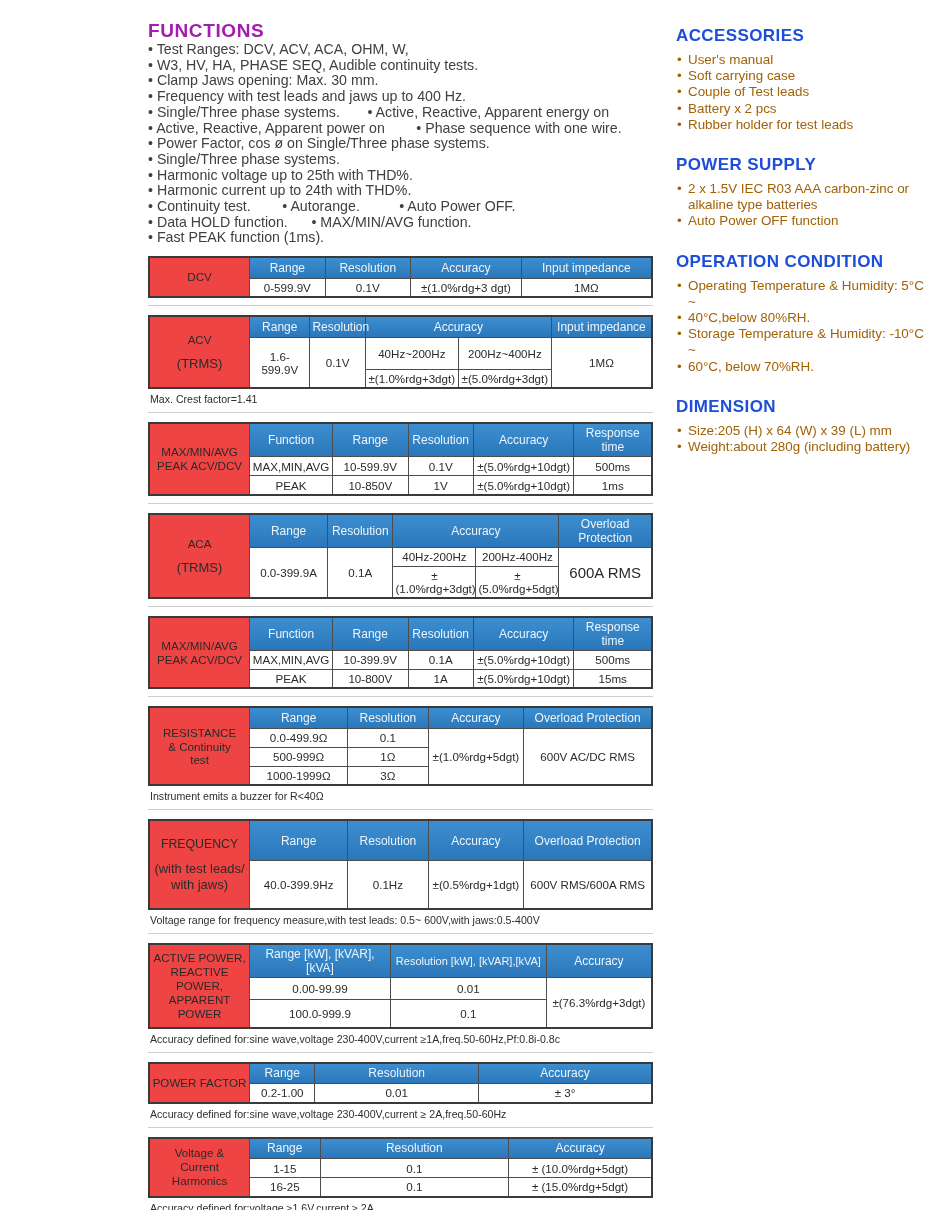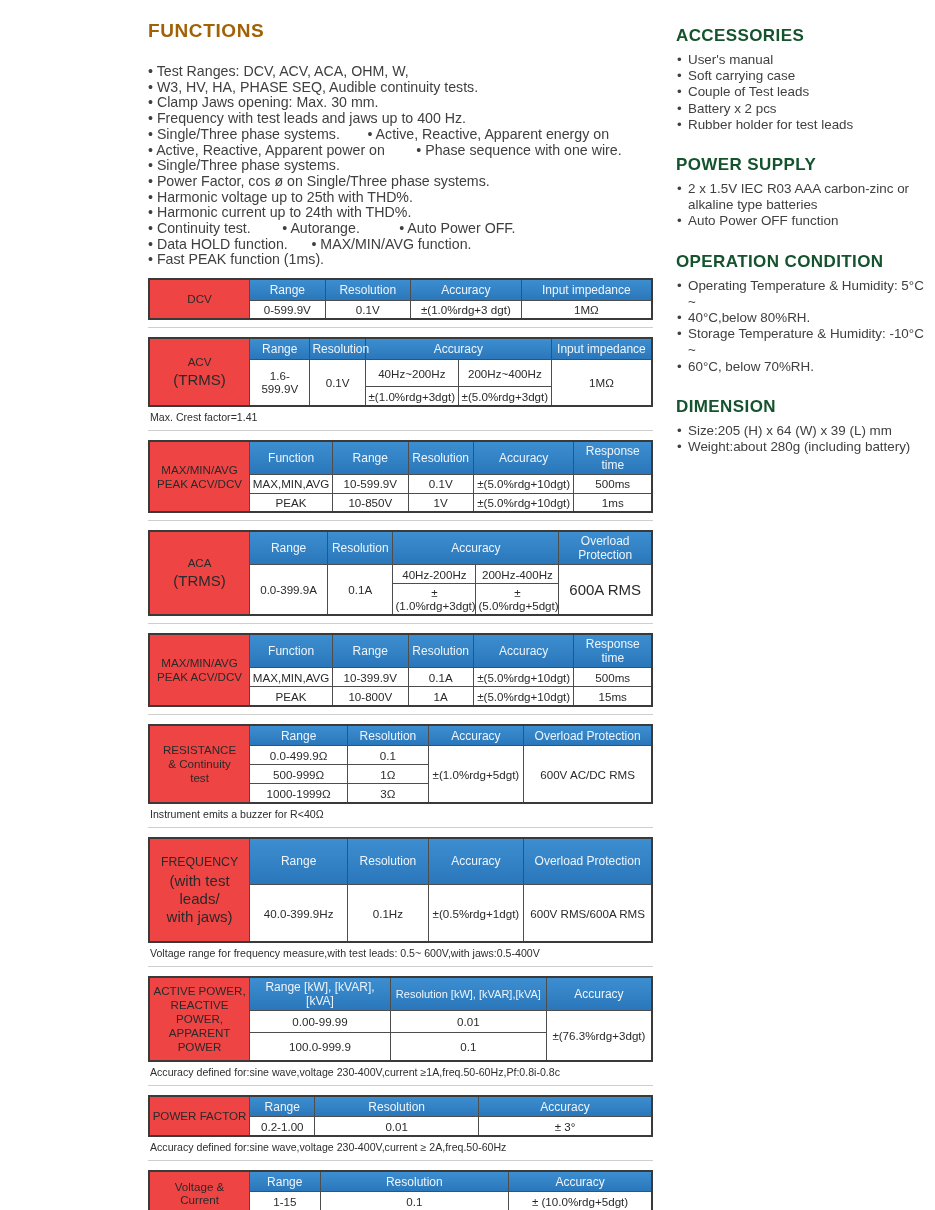--- a/index.html
+++ b/index.html
@@ -9,22 +9,22 @@
     background: #ffffff;
     font-family: "Liberation Sans", sans-serif;
     color: #262626;
     position: relative;
     overflow: hidden;
   }
   .left-col { position: absolute; left: 148px; top: 20px; width: 505px; }
   .right-col { position: absolute; left: 676px; top: 26px; width: 256px; }
 
   .main-title {
-    color: #a16207; font-weight: bold; font-size: 19px;
-    letter-spacing: 0.6px; margin: 0 0 22px 0;
+    color: #a21caf; font-weight: bold; font-size: 19px;
+    letter-spacing: 0.6px; margin: 0 0 0 0;
   }
   .fn-line {
     font-size: 14.2px; line-height: 15.7px;
     white-space: pre-wrap; color: #404040;
   }
   .fn-list { margin-bottom: 10px; }
 
   .spec-block {
     border-bottom: 1px solid #cfcfcf;
     padding-bottom: 7px; margin-bottom: 9px;
@@ -38,51 +38,51 @@
   }
   .spec-table th {
     background: linear-gradient(#3c8ed0, #2a77ba);
     color: #eef4fb; font-weight: normal; font-size: 12px; height: 21px;
   }
   .spec-table td { font-size: 11.6px; color: #2a2a2a; height: 19px; }
   .row-label {
     background: #ef4444; white-space: pre-line; line-height: 1.2;
     font-size: 13.5px; color: #222;
   }
-  .row-label .label-sub { font-size: 15px; white-space: pre-line; display: block; margin-top: 2px; }
+  .row-label .label-sub { font-size: 13px; white-space: pre-line; display: block; margin-top: 9px; }
   .label-sm { font-size: 11px; }
   .label-md { font-size: 12.3px; }
   .footnote { font-size: 10.6px; color: #2e2e2e; margin: 4px 0 0 2px; }
 
   .side-section { margin-bottom: 22px; }
   .side-title {
-    color: #14532d; font-weight: bold; font-size: 17px;
+    color: #1d4ed8; font-weight: bold; font-size: 17px;
     letter-spacing: 0.4px; margin: 0 0 6px 0;
   }
   .side-item {
-    font-size: 13.4px; line-height: 16.2px; color: #404040;
+    font-size: 13.4px; line-height: 16.2px; color: #a16207;
     position: relative; padding-left: 12px;
   }
   .side-item::before { content: "\2022"; position: absolute; left: 1px; }
 </style>
 </head>
 <body>
 
 <div class="left-col">
   <h1 class="main-title">FUNCTIONS</h1>
 
   <div class="fn-list">
     <div class="fn-line">• Test Ranges: DCV, ACV, ACA, OHM, W,</div>
     <div class="fn-line">• W3, HV, HA, PHASE SEQ, Audible continuity tests.</div>
     <div class="fn-line">• Clamp Jaws opening: Max. 30 mm.</div>
     <div class="fn-line">• Frequency with test leads and jaws up to 400 Hz.</div>
     <div class="fn-line">• Single/Three phase systems.       • Active, Reactive, Apparent energy on</div>
     <div class="fn-line">• Active, Reactive, Apparent power on        • Phase sequence with one wire.</div>
+    <div class="fn-line">• Power Factor, cos ø on Single/Three phase systems.</div>
     <div class="fn-line">• Single/Three phase systems.</div>
-    <div class="fn-line">• Power Factor, cos ø on Single/Three phase systems.</div>
     <div class="fn-line">• Harmonic voltage up to 25th with THD%.</div>
     <div class="fn-line">• Harmonic current up to 24th with THD%.</div>
     <div class="fn-line">• Continuity test.        • Autorange.          • Auto Power OFF.</div>
     <div class="fn-line">• Data HOLD function.      • MAX/MIN/AVG function.</div>
     <div class="fn-line">• Fast PEAK function (1ms).</div>
   </div>
 
   <div class="spec-block">
     <table class="spec-table">
       <colgroup>

